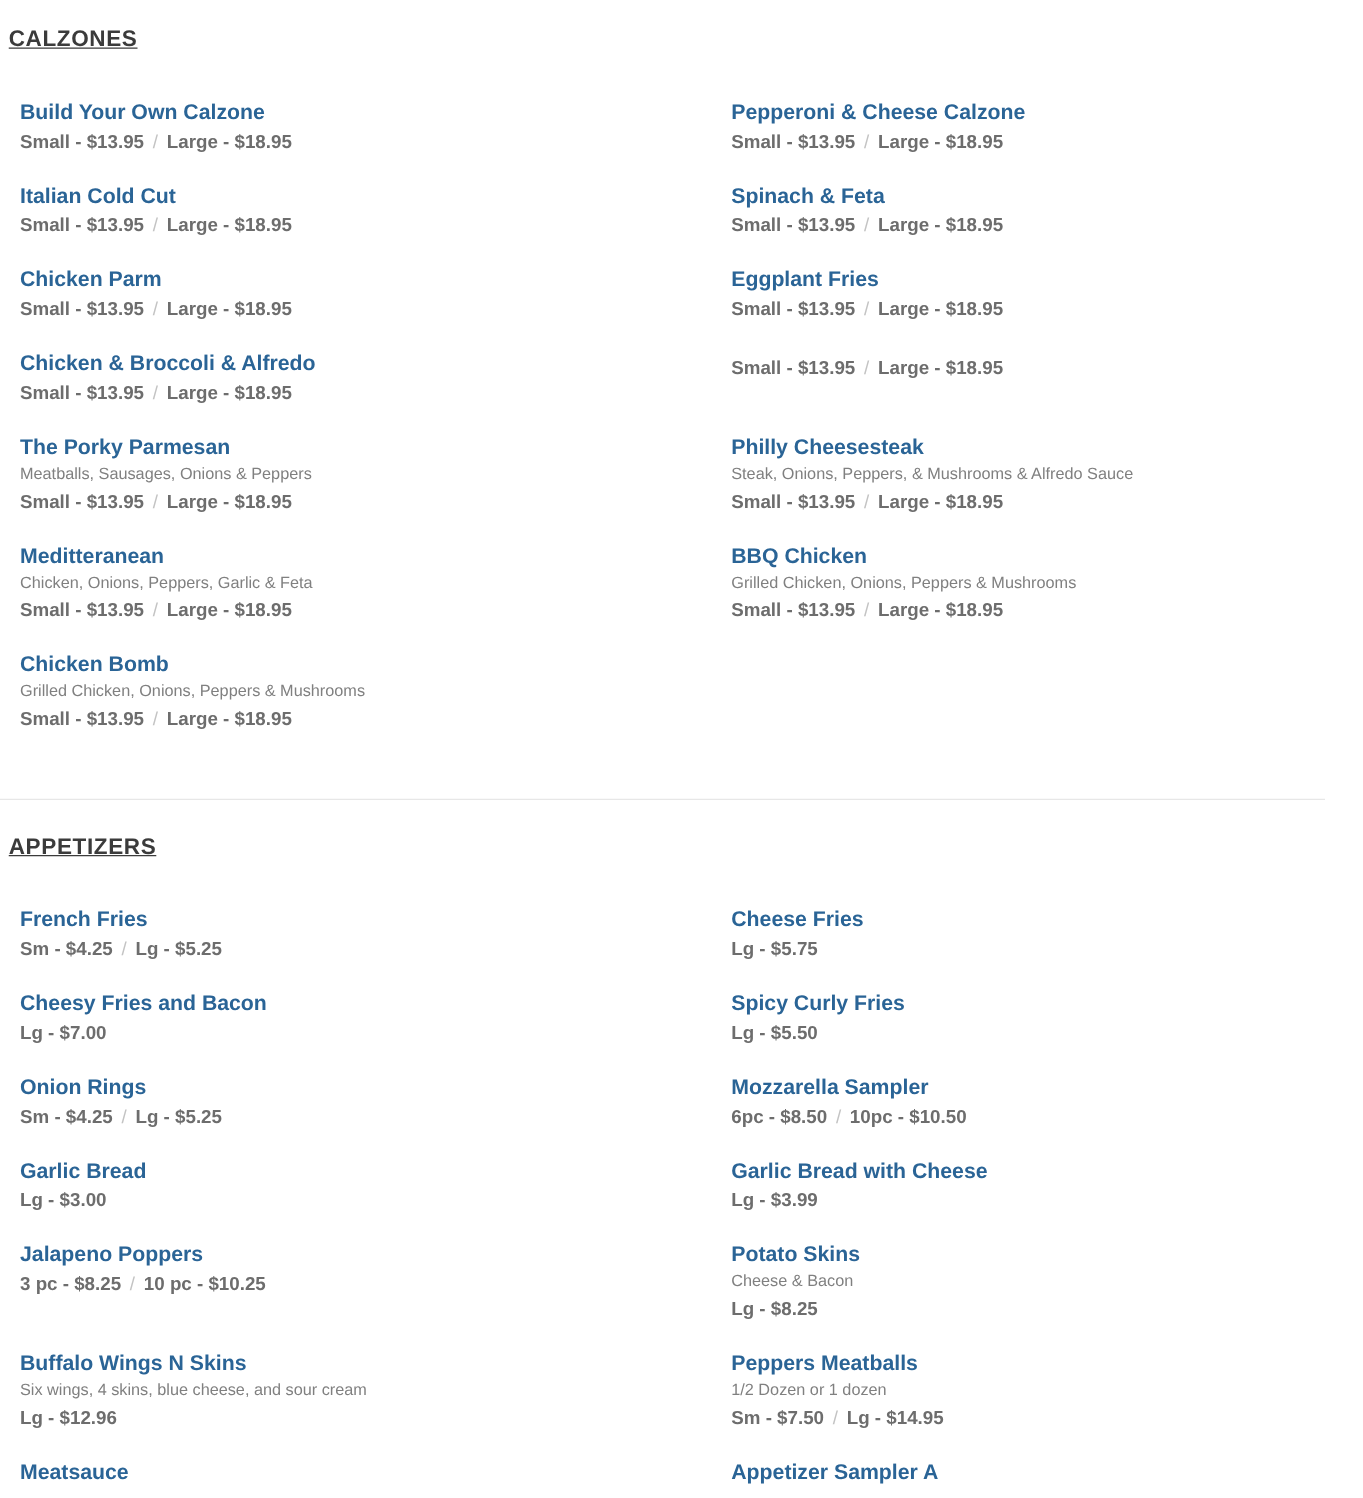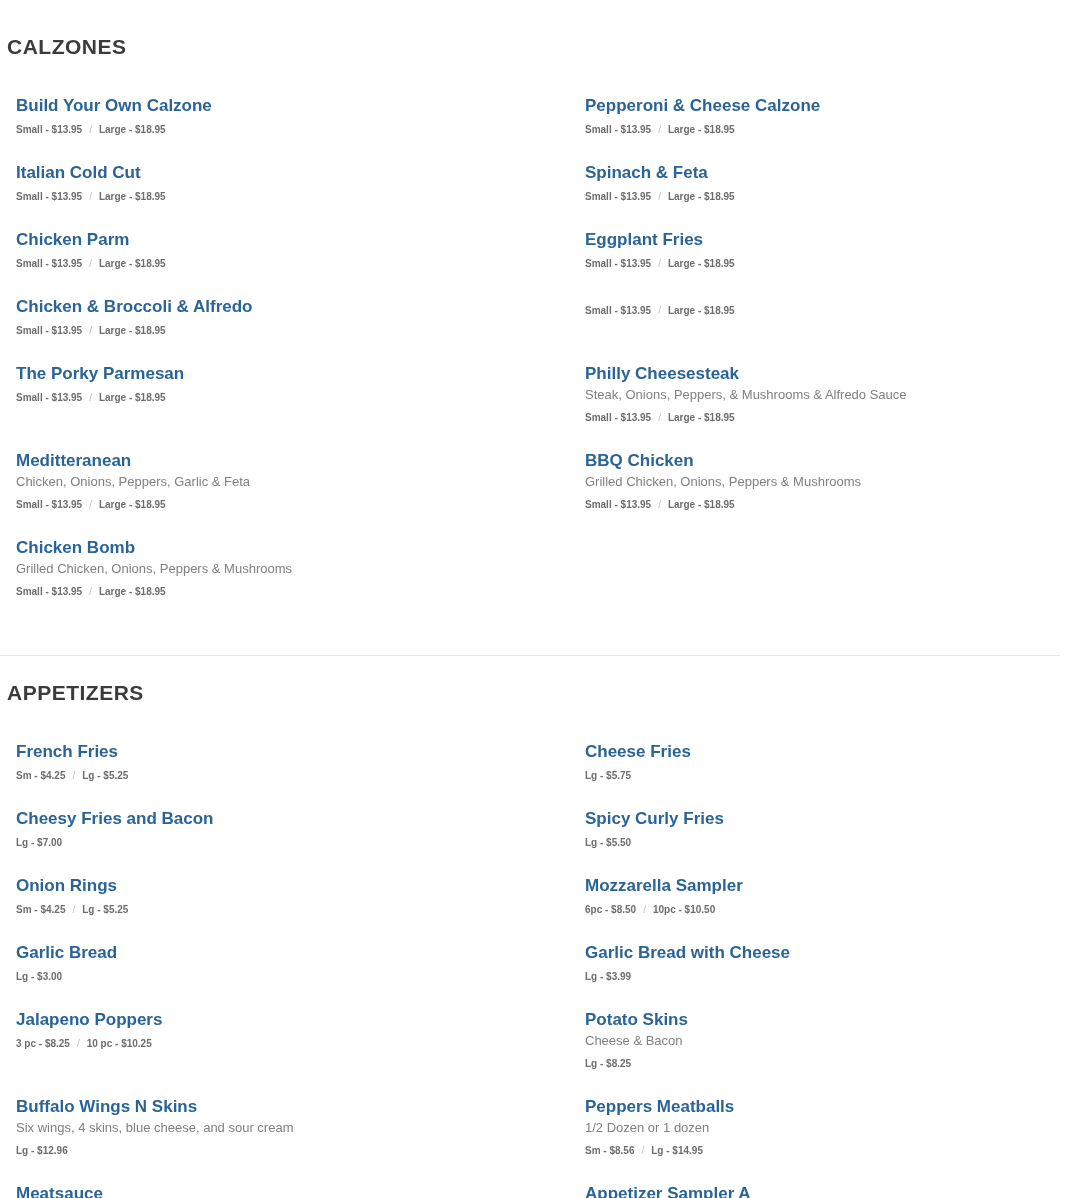--- a/index.html
+++ b/index.html
@@ -10,26 +10,27 @@
     font-family: "Liberation Sans", sans-serif;
   }
   body {
     width: 1090px;
     height: 1198px;
     overflow: hidden;
     padding-top: 12px;
   }
   .menu-section { margin: 0; }
   .section-heading {
-    font-size: 21px;
+    font-size: 18px;
     font-weight: bold;
     color: #3b3b3b;
     letter-spacing: 0.5px;
-    margin: 20px 0 34px 7px;
+    margin: 4px 0 34px 7px;
     line-height: 30px;
+    text-decoration: underline;
   }
   .section-divider {
     border: none;
     border-top: 1px solid #e7e7e7;
     margin: 30px 30px 22px 0;
     height: 0;
   }
   .columns {
     display: grid;
     grid-template-columns: 545px 545px;
@@ -47,21 +48,21 @@
     cursor: pointer;
   }
   .item-desc {
     margin: 2px 0 0 0;
     font-size: 13px;
     color: #808080;
     line-height: 18px;
   }
   .item-prices {
     margin: 5px 0 0 0;
-    font-size: 10px;
+    font-size: 15px;
     font-weight: bold;
     color: #6d6d6d;
     line-height: 18px;
   }
   .price-slash {
     font-weight: normal;
     color: #c3c3c3;
     margin: 0 7px;
   }
 </style>
@@ -123,20 +124,21 @@
         </div>
         <div class="cell col1">
           <article class="menu-item">
 
     <p class="item-prices"><span class="price">Small - $13.95</span><span class="price-slash">/</span><span class="price">Large - $18.95</span></p>
   </article>
         </div>
         <div class="cell col0">
           <article class="menu-item">
     <h3 class="item-name">The Porky Parmesan</h3>
+    <p class="item-desc">Meatballs, Sausages, Onions &amp; Peppers</p>
     <p class="item-prices"><span class="price">Small - $13.95</span><span class="price-slash">/</span><span class="price">Large - $18.95</span></p>
   </article>
         </div>
         <div class="cell col1">
           <article class="menu-item">
     <h3 class="item-name">Philly Cheesesteak</h3>
     <p class="item-desc">Steak, Onions, Peppers, &amp; Mushrooms &amp; Alfredo Sauce</p>
     <p class="item-prices"><span class="price">Small - $13.95</span><span class="price-slash">/</span><span class="price">Large - $18.95</span></p>
   </article>
         </div>
@@ -242,21 +244,21 @@
           <article class="menu-item">
     <h3 class="item-name">Buffalo Wings N Skins</h3>
     <p class="item-desc">Six wings, 4 skins, blue cheese, and sour cream</p>
     <p class="item-prices"><span class="price">Lg - $12.96</span></p>
   </article>
         </div>
         <div class="cell col1">
           <article class="menu-item">
     <h3 class="item-name">Peppers Meatballs</h3>
     <p class="item-desc">1/2 Dozen or 1 dozen</p>
-    <p class="item-prices"><span class="price">Sm - $8.56</span><span class="price-slash">/</span><span class="price">Lg - $14.95</span></p>
+    <p class="item-prices"><span class="price">Sm - $7.50</span><span class="price-slash">/</span><span class="price">Lg - $14.95</span></p>
   </article>
         </div>
         <div class="cell col0">
           <article class="menu-item">
     <h3 class="item-name">Meatsauce</h3>
 
   </article>
         </div>
         <div class="cell col1">
           <article class="menu-item">

